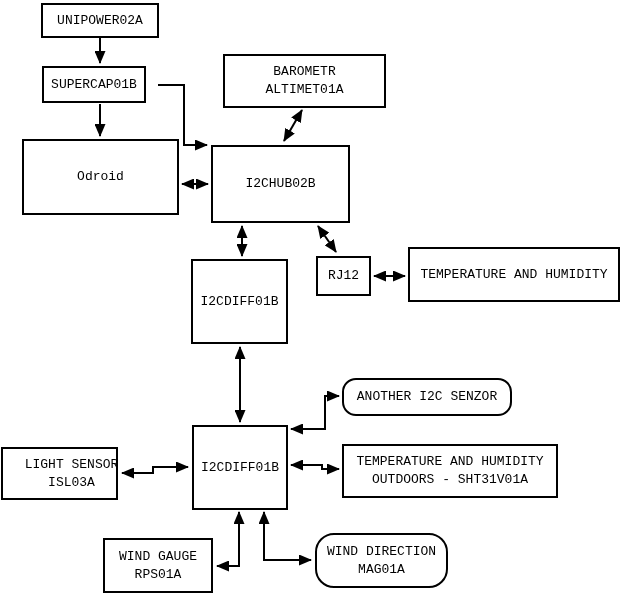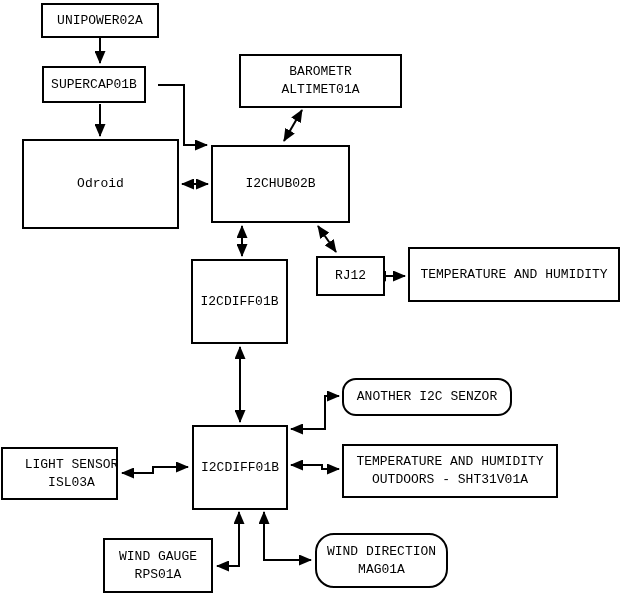--- a/index.html
+++ b/index.html
@@ -20,24 +20,24 @@
     background:var(--background,#fff);
     display:flex;flex-direction:column;
     align-items:center;justify-content:center;
     text-align:center;
     font-size:13px;line-height:1.35;
     white-space:nowrap;
   }
   
   #n-unipower      {left:41px;  top:3px;   width:118px; height:35px;}
   #n-supercap      {left:42px;  top:66px;  width:104px; height:37px;}
-  #n-odroid        {left:22px;  top:139px; width:157px; height:90px;text-align:center;}
-  #n-barometr      {left:239px; top:54px;  width:163px; height:54px;}
+  #n-odroid        {left:22px;  top:139px; width:157px; height:76px;text-align:center;}
+  #n-barometr      {left:223px; top:54px;  width:163px; height:54px;}
   #n-i2chub        {left:211px; top:145px; width:139px; height:78px;}
-  #n-rj12          {left:316px; top:256px; width:69px;  height:40px;}
+  #n-rj12          {left:316px; top:256px; width:55px;  height:40px;}
   #n-temp-internal {left:408px; top:247px; width:212px; height:55px;}
   #n-i2cdiff-upper {left:191px; top:259px; width:97px;  height:85px;}
   #n-another       {left:342px; top:378px; width:170px; height:38px;border-radius:14px;}
   #n-i2cdiff-lower {left:192px; top:425px; width:96px;  height:85px;}
   #n-temp-outdoors {left:342px; top:444px; width:216px; height:54px;}
   #n-light         {left:1px;   top:447px; width:117px; height:53px;padding-left:24px;}
   #n-wind-gauge    {left:103px; top:538px; width:110px; height:55px;}
   #n-wind-dir      {left:315px; top:533px; width:133px; height:55px;border-radius:19px;}
 </style>
 </head>

